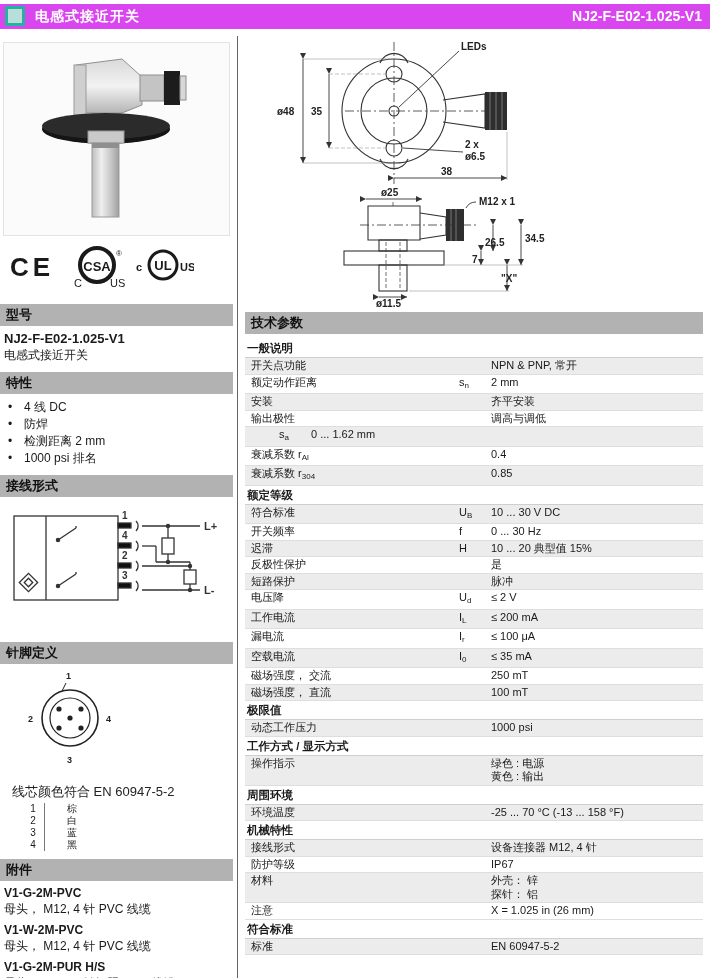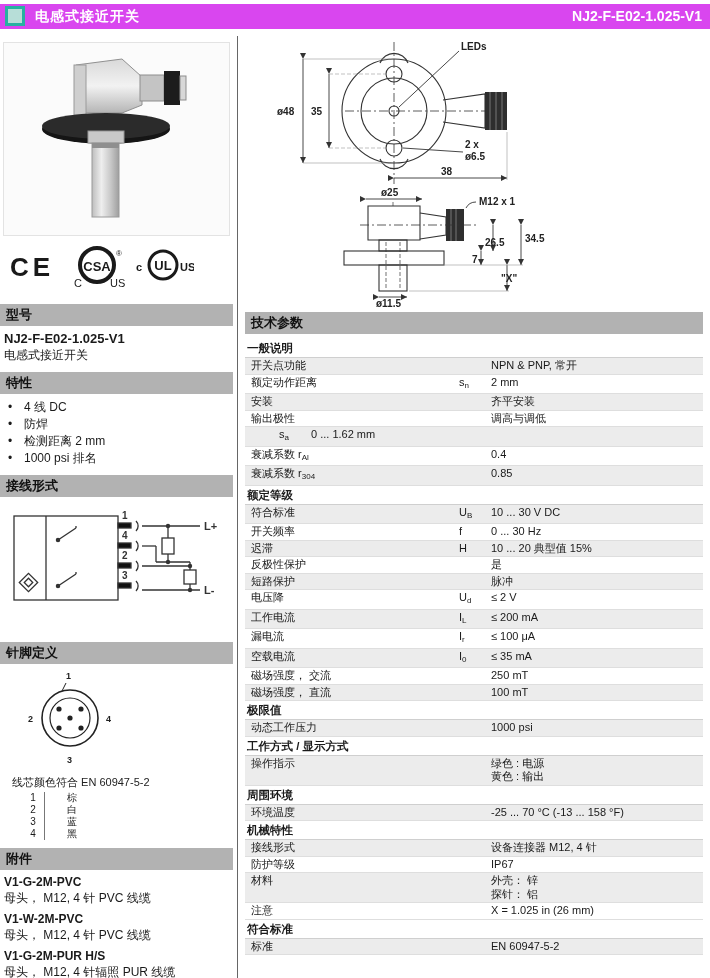--- a/index.html
+++ b/index.html
@@ -15,21 +15,21 @@
   .colL{position:absolute;left:0;top:36px;width:233px;}
   .colR{position:absolute;left:245px;top:36px;width:458px;}
   .secbar{background:#b2b2b2;font-weight:bold;font-size:13px;color:#111;padding:2px 6px;margin:8px 0 5px 0;}
   
   .photo-wrap{margin:6px 3px 0 3px;background:#fbfbfb;border:1px solid #e3e3e3;}
   .logos{display:flex;align-items:center;justify-content:flex-start;padding:8px 12px 6px 10px;height:46px;}
   .model-name{font-weight:bold;font-size:13px;margin:4px 4px 1px 4px;}
   .model-desc{font-size:12px;margin:1px 4px;}
   .feat-row{display:flex;font-size:12px;line-height:17px;margin-left:8px;}
   .feat-b{width:16px;}
-  .pin-caption{font-size:11px;margin:8px 0 2px 12px;color:#222;}
+  .pin-caption{font-size:13px;margin:16px 0 2px 12px;color:#222;}
   .wt{font-size:10px;margin:2px 0 0 22px;}
   .wt-row{display:flex;line-height:12px;}
   .wt-num{width:22px;text-align:center;border-right:1px solid #777;}
   .wt-col{padding-left:22px;}
   .acc-name{font-weight:bold;font-size:12px;margin:5px 4px 0 4px;}
   .acc-desc{font-size:12px;margin:1px 4px 0 4px;}
   
   .spec-section-title{font-weight:bold;font-size:11.5px;padding:2px 2px 1px 2px;border-bottom:1px solid #cfcfcf;}
   .spec-row{display:flex;font-size:11px;line-height:13.5px;padding:1px 2px;border-bottom:1px solid #dedede;}
   .spec-row.stripe{background:#ececec;}

